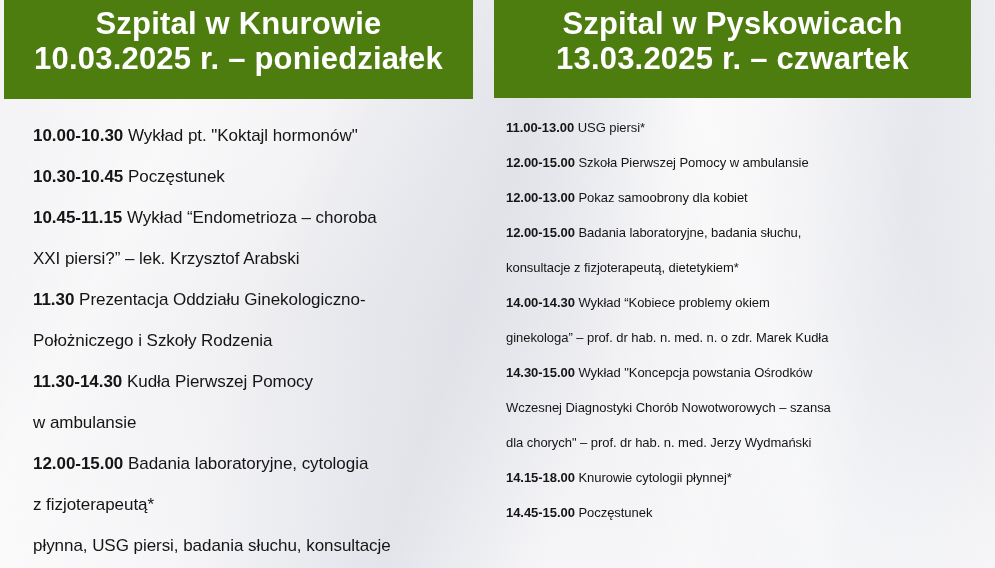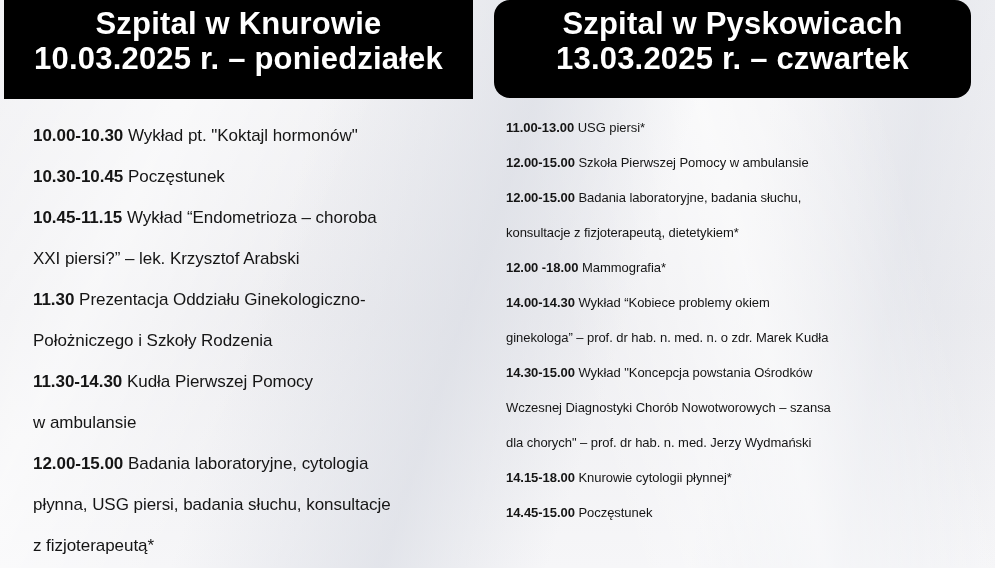--- a/index.html
+++ b/index.html
@@ -33,29 +33,29 @@
     display:flex;
     align-items:flex-start;
   }
 
   .column { position:relative; }
   .column-left  { width:473px; padding-left:4px; }
   .column-right { width:522px; padding-left:21px; }
 
   
   .header-banner {
-    background:#000000;
+    background:#4d7c0f;
     color:#ffffff;
     text-align:center;
     font-weight:bold;
     letter-spacing:.2px;
     line-height:1.12;
   }
   .column-left  .header-banner { height:99px; padding-top:7px;  font-size:31px; }
-  .column-right .header-banner { height:98px; padding-top:7px;  font-size:31px; width:477px;border-radius:16px; }
+  .column-right .header-banner { height:98px; padding-top:7px;  font-size:31px; width:477px; }
 
   .header-line { display:block; white-space:nowrap; }
 
   
   .schedule {
     color:#151515;
     list-style:none;
   }
   .column-left  .schedule { padding:16px 0 0 29px; font-size:17px; }
   .column-right .schedule { padding:12px 0 0 12px; font-size:13px; }
@@ -86,36 +86,36 @@
     <ul class="schedule" id="schedule-list-0">
         <li class="schedule-line"><span class="time">10.00-10.30</span><span class="desc">Wykład pt. "Koktajl hormonów"</span></li>
         <li class="schedule-line"><span class="time">10.30-10.45</span><span class="desc">Poczęstunek</span></li>
         <li class="schedule-line"><span class="time">10.45-11.15</span><span class="desc">Wykład “Endometrioza – choroba</span></li>
         <li class="schedule-line"><span class="desc">XXI piersi?” – lek. Krzysztof Arabski</span></li>
         <li class="schedule-line"><span class="time">11.30</span><span class="desc">Prezentacja Oddziału Ginekologiczno-</span></li>
         <li class="schedule-line"><span class="desc">Położniczego i Szkoły Rodzenia</span></li>
         <li class="schedule-line"><span class="time">11.30-14.30</span><span class="desc">Kudła Pierwszej Pomocy</span></li>
         <li class="schedule-line"><span class="desc">w ambulansie</span></li>
         <li class="schedule-line"><span class="time">12.00-15.00</span><span class="desc">Badania laboratoryjne, cytologia</span></li>
+        <li class="schedule-line"><span class="desc">z fizjoterapeutą*</span></li>
         <li class="schedule-line"><span class="desc">płynna, USG piersi, badania słuchu, konsultacje</span></li>
-        <li class="schedule-line"><span class="desc">z fizjoterapeutą*</span></li>
       </ul>
   </div>
 
   <div class="column column-right">
     <div class="header-banner">
       <span class="header-line">Szpital w Pyskowicach</span>
       <span class="header-line">13.03.2025 r. – czwartek</span>
     </div>
     <ul class="schedule" id="schedule-list-1">
         <li class="schedule-line"><span class="time">11.00-13.00</span><span class="desc">USG piersi*</span></li>
         <li class="schedule-line"><span class="time">12.00-15.00</span><span class="desc">Szkoła Pierwszej Pomocy w ambulansie</span></li>
+        <li class="schedule-line"><span class="time">12.00-13.00</span><span class="desc">Pokaz samoobrony dla kobiet</span></li>
         <li class="schedule-line"><span class="time">12.00-15.00</span><span class="desc">Badania laboratoryjne, badania słuchu,</span></li>
         <li class="schedule-line"><span class="desc">konsultacje z fizjoterapeutą, dietetykiem*</span></li>
-        <li class="schedule-line"><span class="time">12.00 -18.00</span><span class="desc">Mammografia*</span></li>
         <li class="schedule-line"><span class="time">14.00-14.30</span><span class="desc">Wykład “Kobiece problemy okiem</span></li>
         <li class="schedule-line"><span class="desc">ginekologa” – prof. dr hab. n. med. n. o zdr. Marek Kudła</span></li>
         <li class="schedule-line"><span class="time">14.30-15.00</span><span class="desc">Wykład "Koncepcja powstania Ośrodków</span></li>
         <li class="schedule-line"><span class="desc">Wczesnej Diagnostyki Chorób Nowotworowych – szansa</span></li>
         <li class="schedule-line"><span class="desc">dla chorych" – prof. dr hab. n. med. Jerzy Wydmański</span></li>
         <li class="schedule-line"><span class="time">14.15-18.00</span><span class="desc">Knurowie cytologii płynnej*</span></li>
         <li class="schedule-line"><span class="time">14.45-15.00</span><span class="desc">Poczęstunek</span></li>
       </ul>
   </div>
 

